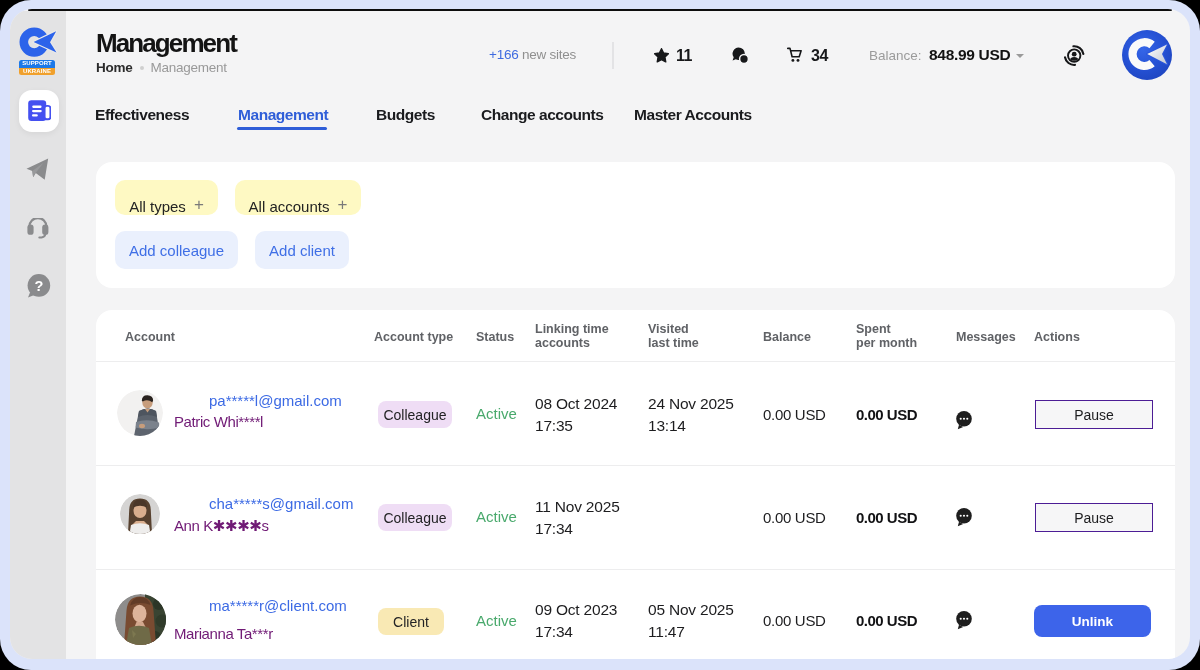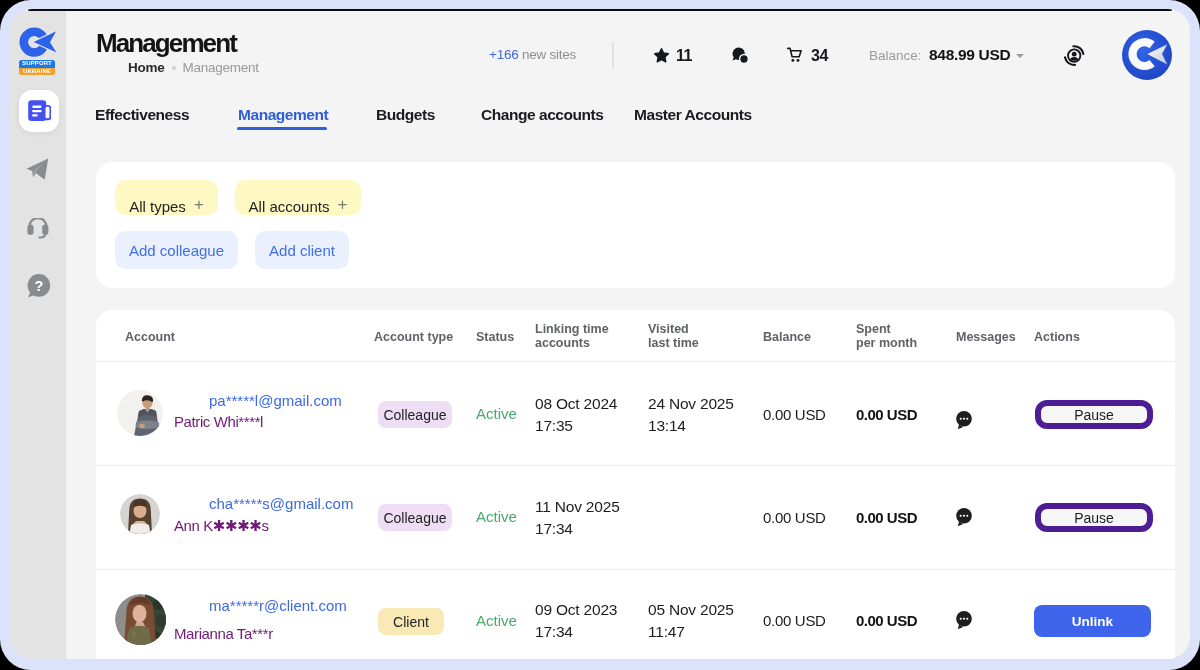--- a/index.html
+++ b/index.html
@@ -8,21 +8,21 @@
   .frame { position:absolute; left:0; top:0; width:1200px; height:670px;
     background:#dbe3fa; border-radius:31px; overflow:hidden; }
   .app { position:absolute; left:10px; top:9px; right:10px; bottom:11px;
     background:#f4f4f5; border-radius:22px; overflow:hidden; }
   .page { position:absolute; left:-10px; top:-9px; width:1200px; height:670px; }
   .abs { position:absolute; }
   .side { left:10px; top:11px; width:56px; height:648px; background:#e3e3e4; }
   .navbox { left:19px; top:90px; width:40px; height:42px; background:#fff; border-radius:13px;
     box-shadow:0 2px 6px rgba(0,0,0,.06); }
   .title { left:96px; top:28px; font-size:26px; font-weight:700; color:#141414; letter-spacing:-1.9px; }
-  .crumb { left:96px; top:60px; font-size:13.5px; color:#999; letter-spacing:-0.25px;margin-left:32px; }
+  .crumb { left:96px; top:60px; font-size:13.5px; color:#999; letter-spacing:-0.25px; }
   .crumb b { color:#2b2b2b; font-weight:700; }
   .dot { display:inline-block; width:4px; height:4px; border-radius:2px; background:#cfcfcf;
     margin:0 7px 2px 7px; }
   .newsites { left:489px; top:47px; font-size:13.5px; color:#8f8f8f; letter-spacing:-0.25px; }
   .newsites b { color:#3f6be0; font-weight:400; }
   .vdiv { left:612px; top:42px; width:2px; height:27px; background:#e3e3e5; }
   .cnt { font-size:16px; font-weight:700; color:#17181a; letter-spacing:-0.5px; }
   .ballbl { left:869px; top:47.5px; font-size:13.5px; color:#9b9b9b; }
   .balval { left:929px; top:46px; font-size:15.5px; font-weight:700; color:#121212; letter-spacing:-0.3px; }
   .caret { left:1016px; top:53.5px; width:0; height:0; border-left:4.5px solid transparent;
@@ -39,22 +39,22 @@
   .th { font-size:12.5px; font-weight:700; color:#606266; line-height:14px; }
   .hline { left:96px; width:1079px; height:1px; background:#ededee; }
   .email { font-size:15px; color:#3c6ae4; letter-spacing:0px;margin-left:35px; }
   .name { font-size:15px; color:#701a75; letter-spacing:-0.4px; }
   .rchip { height:27px; border-radius:8px; font-size:14px; color:#232325; display:flex;
     align-items:center; justify-content:center; }
   .active { font-size:15px; color:#49a96c; }
   .dates { font-size:15.5px; color:#1d1d1f; line-height:21.5px; letter-spacing:-0.2px; }
   .bal { font-size:15px; color:#1d1d1f; letter-spacing:-0.3px; }
   .spent { font-size:15px; font-weight:700; color:#121214; letter-spacing:-0.5px; }
-  .pause { left:1035px; width:118px; height:29px; background:#f6f6f7; border:6px solid #4c1d95;
-    border-radius:12px; font-size:14px; color:#1d1d1f; display:flex; align-items:center; justify-content:center; }
+  .pause { left:1035px; width:118px; height:29px; background:#f6f6f7; border:1px solid #4c1d95;
+    border-radius:0; font-size:14px; color:#1d1d1f; display:flex; align-items:center; justify-content:center; }
   .unlink { left:1034px; top:605px; width:117px; height:32px; background:#3d64ea; border-radius:8px;
     font-size:13.5px; font-weight:600; color:#fff; display:flex; align-items:center; justify-content:center; }
   .badge { left:19px; top:60px; width:36px; }
   .badge div { height:7.6px; font-size:6px; font-weight:700; color:#fff; text-align:center;
     line-height:7.8px; letter-spacing:0.1px; }
 </style>
 </head>
 <body>
 <div class="frame">
 <div class="app">

